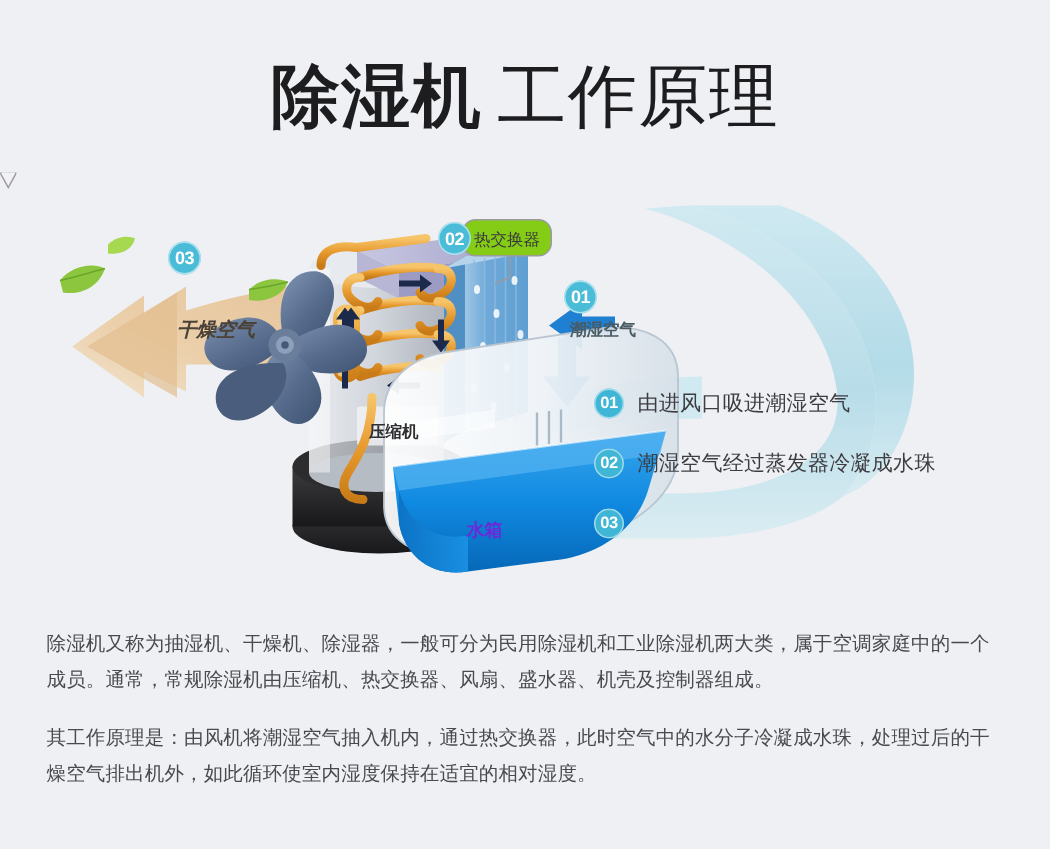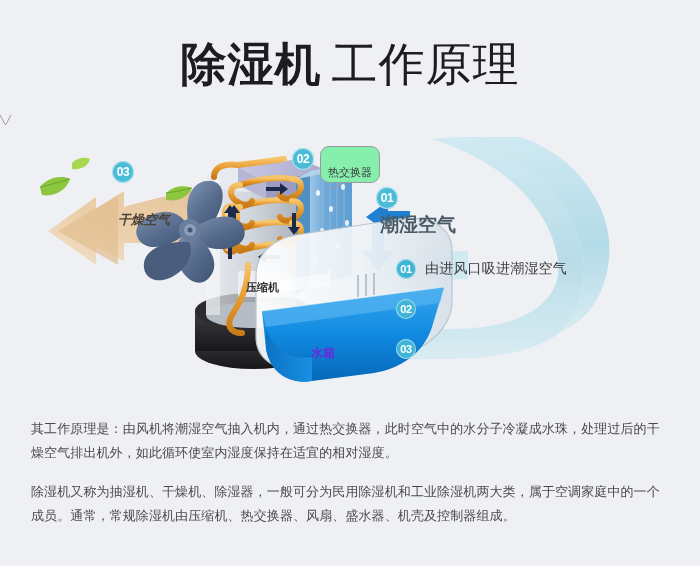--- a/index.html
+++ b/index.html
@@ -79,24 +79,24 @@
     letter-spacing: -0.3px;
     box-shadow: 0 0 0 1px rgba(255,255,255,.55) inset;
   }
   .badge-03-left { left: 112px; top: 46px; }
   .badge-02-top  { left: 292px; top: 33px; }
   .badge-01-top  { left: 376px; top: 72px; }
 
   
   .callout {
     position: absolute;
-    left: 320px;
+    left: 308px;
     top: 31px;
-    padding: 18px 7px 3px 7px;
-    background: #86efac;
+    padding: 6px 7px 3px 7px;
+    background: #84cc16;
     border: 1px solid #9b9b9f;
     border-radius: 9px;
     font-size: 11px;
     line-height: 14px;
     color: #3b3b3d;
     white-space: nowrap;
   }
   .callout-tail {
     position: absolute;
     left: 334px;
@@ -107,21 +107,21 @@
 
   
   .ill-label {
     position: absolute;
     white-space: nowrap;
     font-size: 12px;
     color: #3a3a3c;
     font-weight: 700;
   }
   .lbl-dryair  { left: 118px; top: 96px; color: #4a4137; font-size: 13px; font-style: italic; }
-  .lbl-wetair  { left: 380px; top: 97px; color: #4a5a62; font-size: 19px; }
+  .lbl-wetair  { left: 380px; top: 97px; color: #4a5a62; font-size: 11px; }
   .lbl-compr   { left: 246px; top: 165px; color: #2f2f31; font-size: 11px; }
   .lbl-tank    { left: 311px; top: 230px; color: #6d28d9; font-size: 12px; }
 
   
   .legend {
     position: absolute;
     left: 396px;
     top: 254px;
     width: 295px;
   }
@@ -409,24 +409,25 @@
     <div class="ill-label lbl-tank">水箱</div>
   </div>
 
   <div class="legend">
     <div class="legend-row">
       <span class="legend-badge">01</span>
       <span class="legend-text">由进风口吸进潮湿空气</span>
     </div>
     <div class="legend-row">
       <span class="legend-badge">02</span>
+      <span class="legend-text">潮湿空气经过蒸发器冷凝成水珠</span>
     </div>
     <div class="legend-row">
       <span class="legend-badge">03</span>
     </div>
   </div>
 
   <div class="copy">
+    <p>除湿机又称为抽湿机、干燥机、除湿器，一般可分为民用除湿机和工业除湿机两大类，属于空调家庭中的一个成员。通常，常规除湿机由压缩机、热交换器、风扇、盛水器、机壳及控制器组成。</p>
     <p>其工作原理是：由风机将潮湿空气抽入机内，通过热交换器，此时空气中的水分子冷凝成水珠，处理过后的干燥空气排出机外，如此循环使室内湿度保持在适宜的相对湿度。</p>
-    <p>除湿机又称为抽湿机、干燥机、除湿器，一般可分为民用除湿机和工业除湿机两大类，属于空调家庭中的一个成员。通常，常规除湿机由压缩机、热交换器、风扇、盛水器、机壳及控制器组成。</p>
   </div>
 
 </div>
 
 </body></html>

